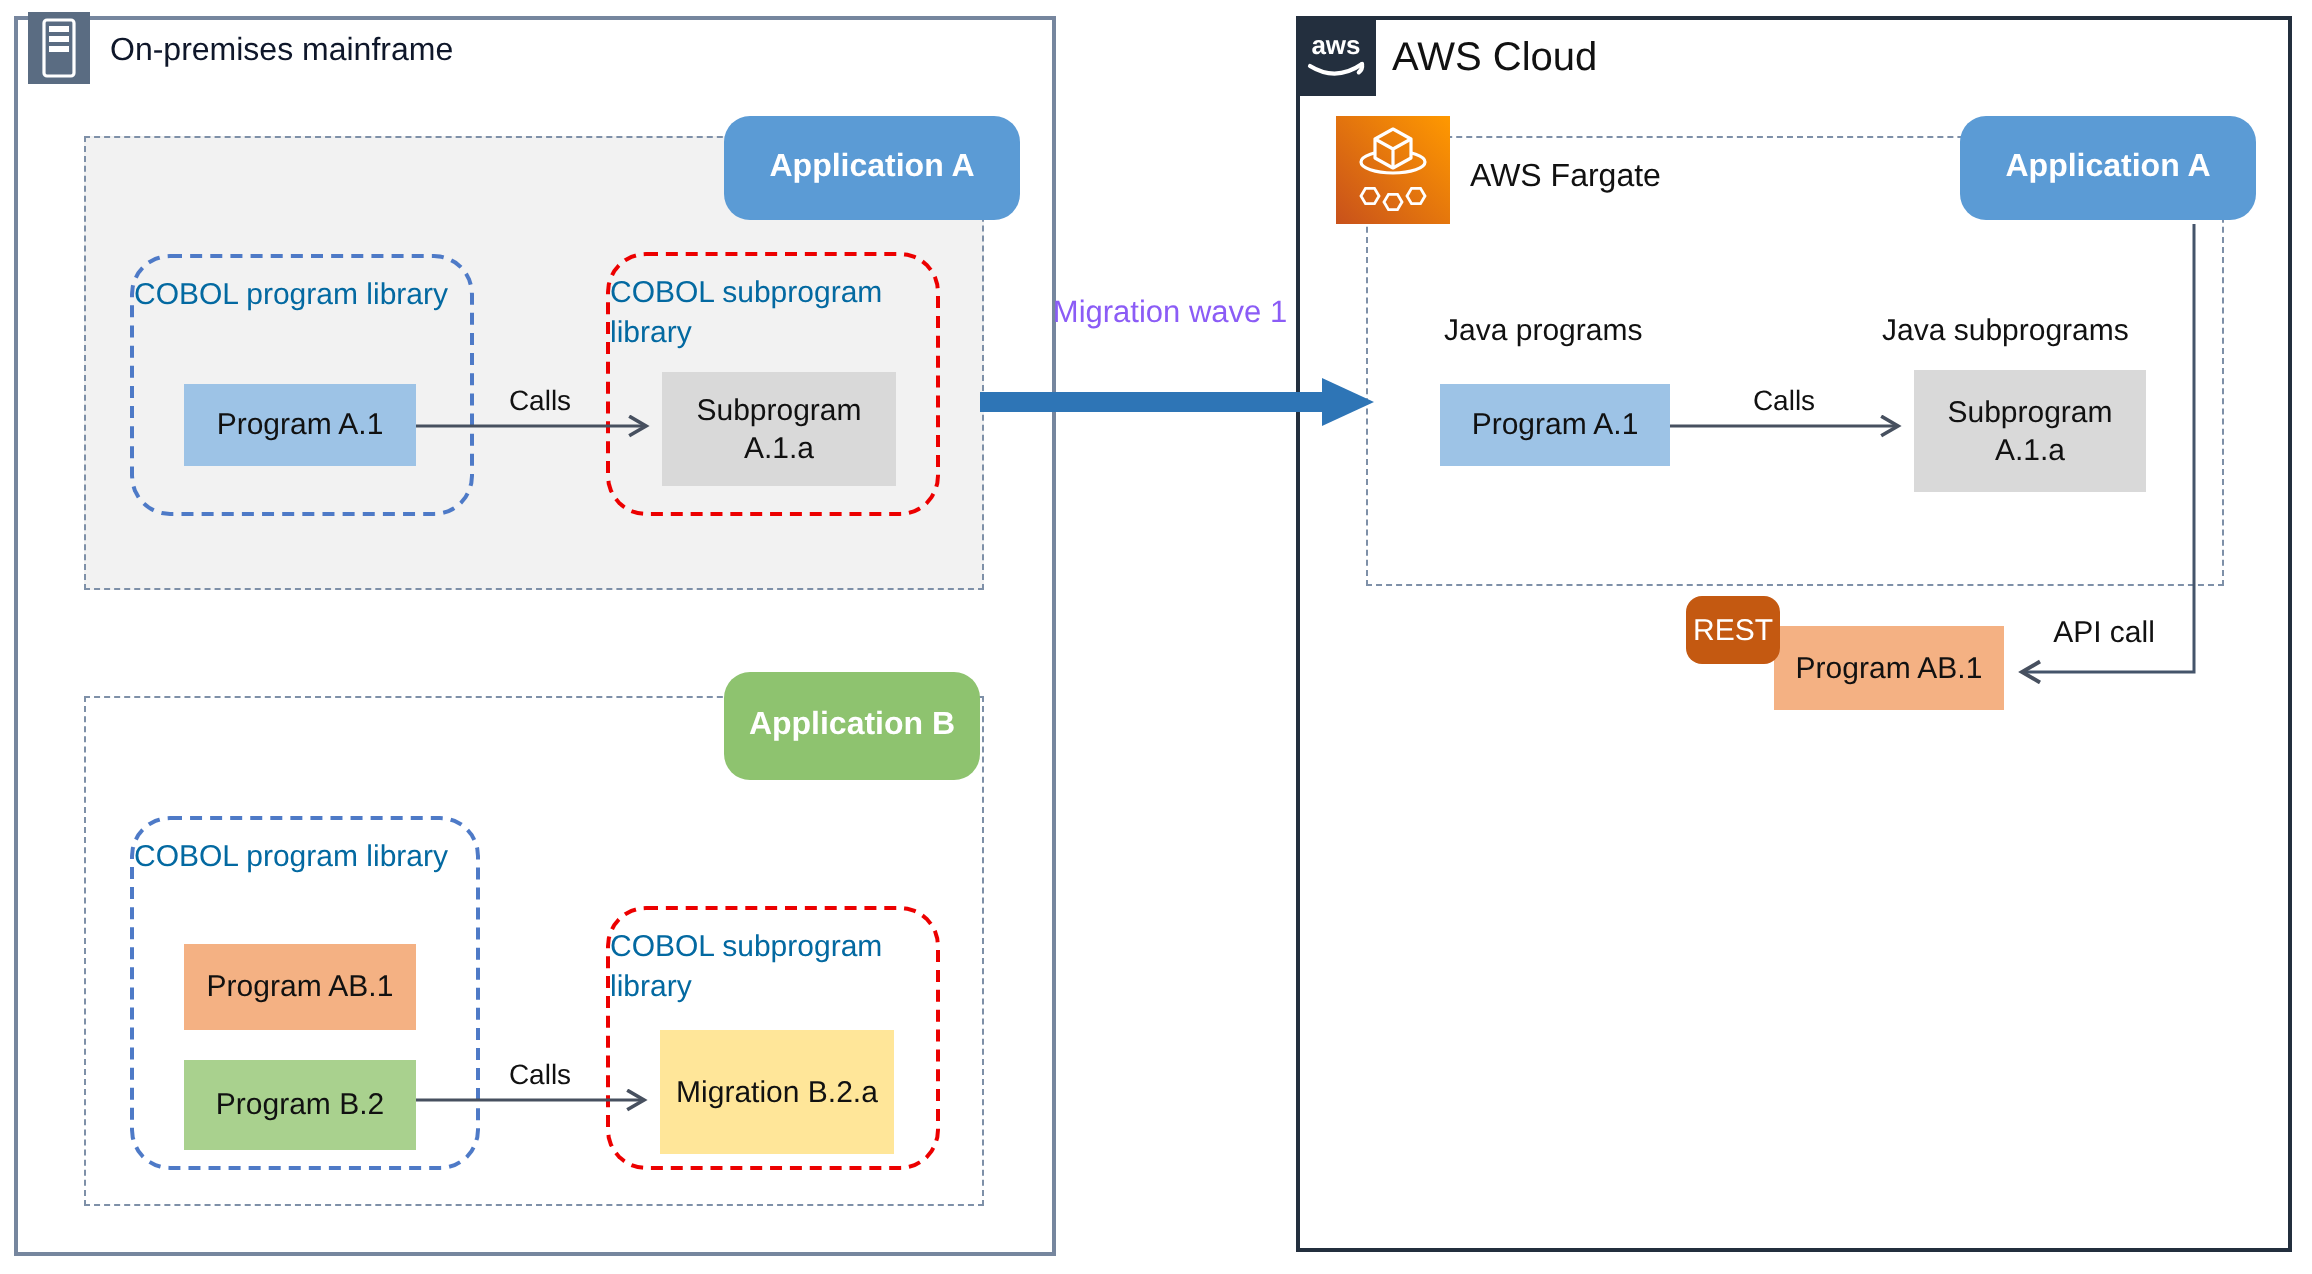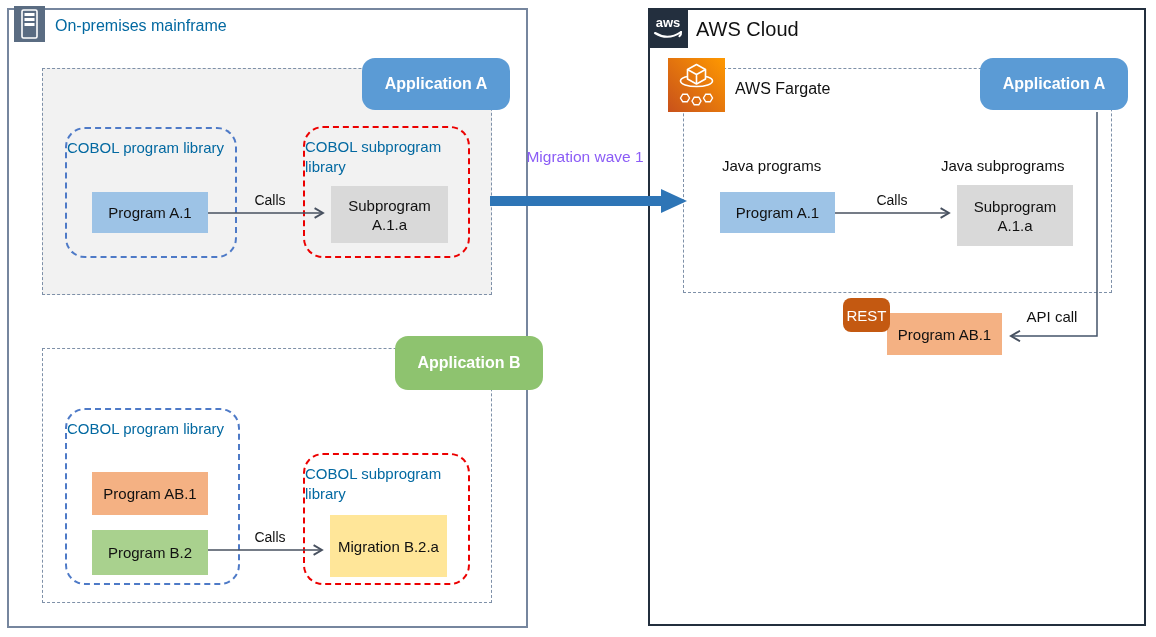--- a/index.html
+++ b/index.html
@@ -6,33 +6,33 @@
   #canvas{position:relative;width:1156px;height:637px;background:#fff;
           font-family:"Liberation Sans",sans-serif;overflow:hidden;}
   .abs{position:absolute;box-sizing:border-box;}
   
   .onprem-box{left:7px;top:8px;width:521px;height:620px;border:2px solid #76869E;background:#fff;}
   .aws-box{left:648px;top:8px;width:498px;height:618px;border:2px solid #232F3E;background:#fff;}
   .icon-sq{display:flex;align-items:flex-end;justify-content:center;}
   .mainframe-icon{left:14px;top:6px;width:31px;height:36px;background:#5A6C82;}
   .aws-logo{left:648px;top:8px;width:40px;height:40px;background:#232F3E;}
   .fargate-icon{left:668px;top:58px;width:57px;height:54px;z-index:5;}
-  .onprem-title{left:55px;top:17px;font-size:16px;color:#0369a1;}
+  .onprem-title{left:55px;top:17px;font-size:16px;color:#0f172a;}
   .aws-title{left:696px;top:18px;font-size:20px;color:#111;}
   .fargate-label{left:735px;top:80px;font-size:16px;color:#111;z-index:5;}
   
   .group{border:1.5px dashed #7E90A8;}
   .appA-group{left:42px;top:68px;width:450px;height:227px;background:#F2F2F2;}
   .appB-group{left:42px;top:348px;width:450px;height:255px;background:#fff;}
   .fargate-group{left:683px;top:68px;width:429px;height:225px;background:#fff;}
   
   .badge{display:flex;align-items:center;justify-content:center;border-radius:13px;
          color:#fff;font-weight:bold;font-size:16px;z-index:6;}
   .appA-badge{left:362px;top:58px;width:148px;height:52px;background:#5B9BD5;}
-  .appB-badge{left:362px;top:336px;width:148px;height:54px;background:#8EC36F;margin-left:33px;}
+  .appB-badge{left:362px;top:336px;width:128px;height:54px;background:#8EC36F;}
   .appA2-badge{left:980px;top:58px;width:148px;height:52px;background:#5B9BD5;}
   
   .lib{border-radius:20px;z-index:2;}
   .lib-blue{border:2px dashed #4E7AC7;}
   .lib-red{border:2px dashed #EC0000;}
   .libA-prog{left:65px;top:127px;width:172px;height:131px;}
   .libA-sub{left:303px;top:126px;width:167px;height:132px;}
   .libB-prog{left:65px;top:408px;width:175px;height:177px;}
   .libB-sub{left:303px;top:453px;width:167px;height:132px;}
   .lib-title{padding-top:9px;font-size:15px;line-height:20px;color:#0369a1;}

